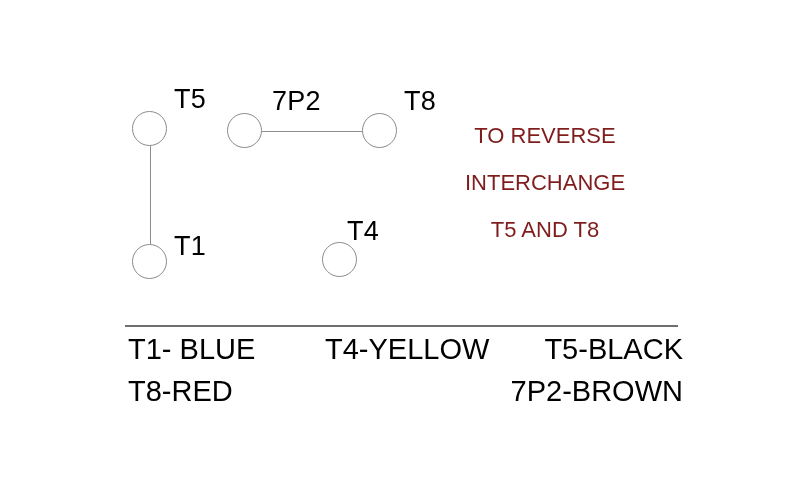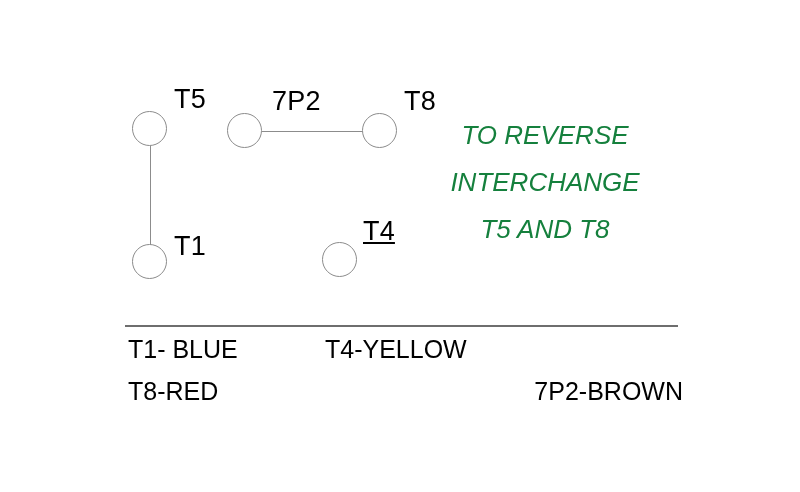--- a/index.html
+++ b/index.html
@@ -55,25 +55,24 @@
 
   
   #instruction-note {
     position: absolute;
     left: 430px;
     top: 112px;
     width: 230px;
     text-align: center;
   }
   #instruction-note .note-line {
-    font-size: 26px;
+    font-size: 22px;
     line-height: 47px;
     white-space: nowrap;
-    color: #15803d;
-    font-style: italic;
+    color: #7f1d1d;
   }
 
   
   #legend-divider {
     position: absolute;
     left: 125px;
     top: 325px;
     width: 553px;
     height: 2px;
     background: #6e6e6e;
@@ -82,21 +81,21 @@
   
   #legend {
     position: absolute;
     left: 0;
     top: 337px;
     width: 800px;
     height: 80px;
   }
   .legend-entry {
     position: absolute;
-    font-size: 25px;
+    font-size: 29px;
     line-height: 25px;
     white-space: nowrap;
     color: #000000;
   }
   .legend-col-left   { left: 128px; }
   .legend-col-mid    { left: 325px; }
   .legend-col-right  { right: 117px; }
   .legend-row-1 { top: 0px; }
   .legend-row-2 { top: 42px; }
 </style>
@@ -115,30 +114,31 @@
   <div class="terminal" style="left:227px; top:113px;"></div>
   <div class="terminal-label" style="left:272px; top:89px;">7P2</div>
 
   <div class="terminal" style="left:362px; top:113px;"></div>
   <div class="terminal-label" style="left:404px; top:89px;">T8</div>
 
   <div class="terminal" style="left:132px; top:244px;"></div>
   <div class="terminal-label" style="left:174px; top:221px;margin-top:13px;">T1</div>
 
   <div class="terminal" style="left:322px; top:242px;"></div>
-  <div class="terminal-label" style="left:363px; top:219px;text-decoration:underline;">T4</div>
+  <div class="terminal-label" style="left:347px; top:219px;">T4</div>
 
   <div id="instruction-note">
     <div class="note-line">TO REVERSE</div>
     <div class="note-line">INTERCHANGE</div>
     <div class="note-line">T5 AND T8</div>
   </div>
 
   <div id="legend-divider"></div>
 
   <div id="legend">
     <div class="legend-entry legend-col-left legend-row-1">T1- BLUE</div>
     <div class="legend-entry legend-col-left legend-row-2">T8-RED</div>
     <div class="legend-entry legend-col-mid legend-row-1">T4-YELLOW</div>
+    <div class="legend-entry legend-col-right legend-row-1">T5-BLACK</div>
     <div class="legend-entry legend-col-right legend-row-2">7P2-BROWN</div>
   </div>
 
 </div>
 
 </body></html>

